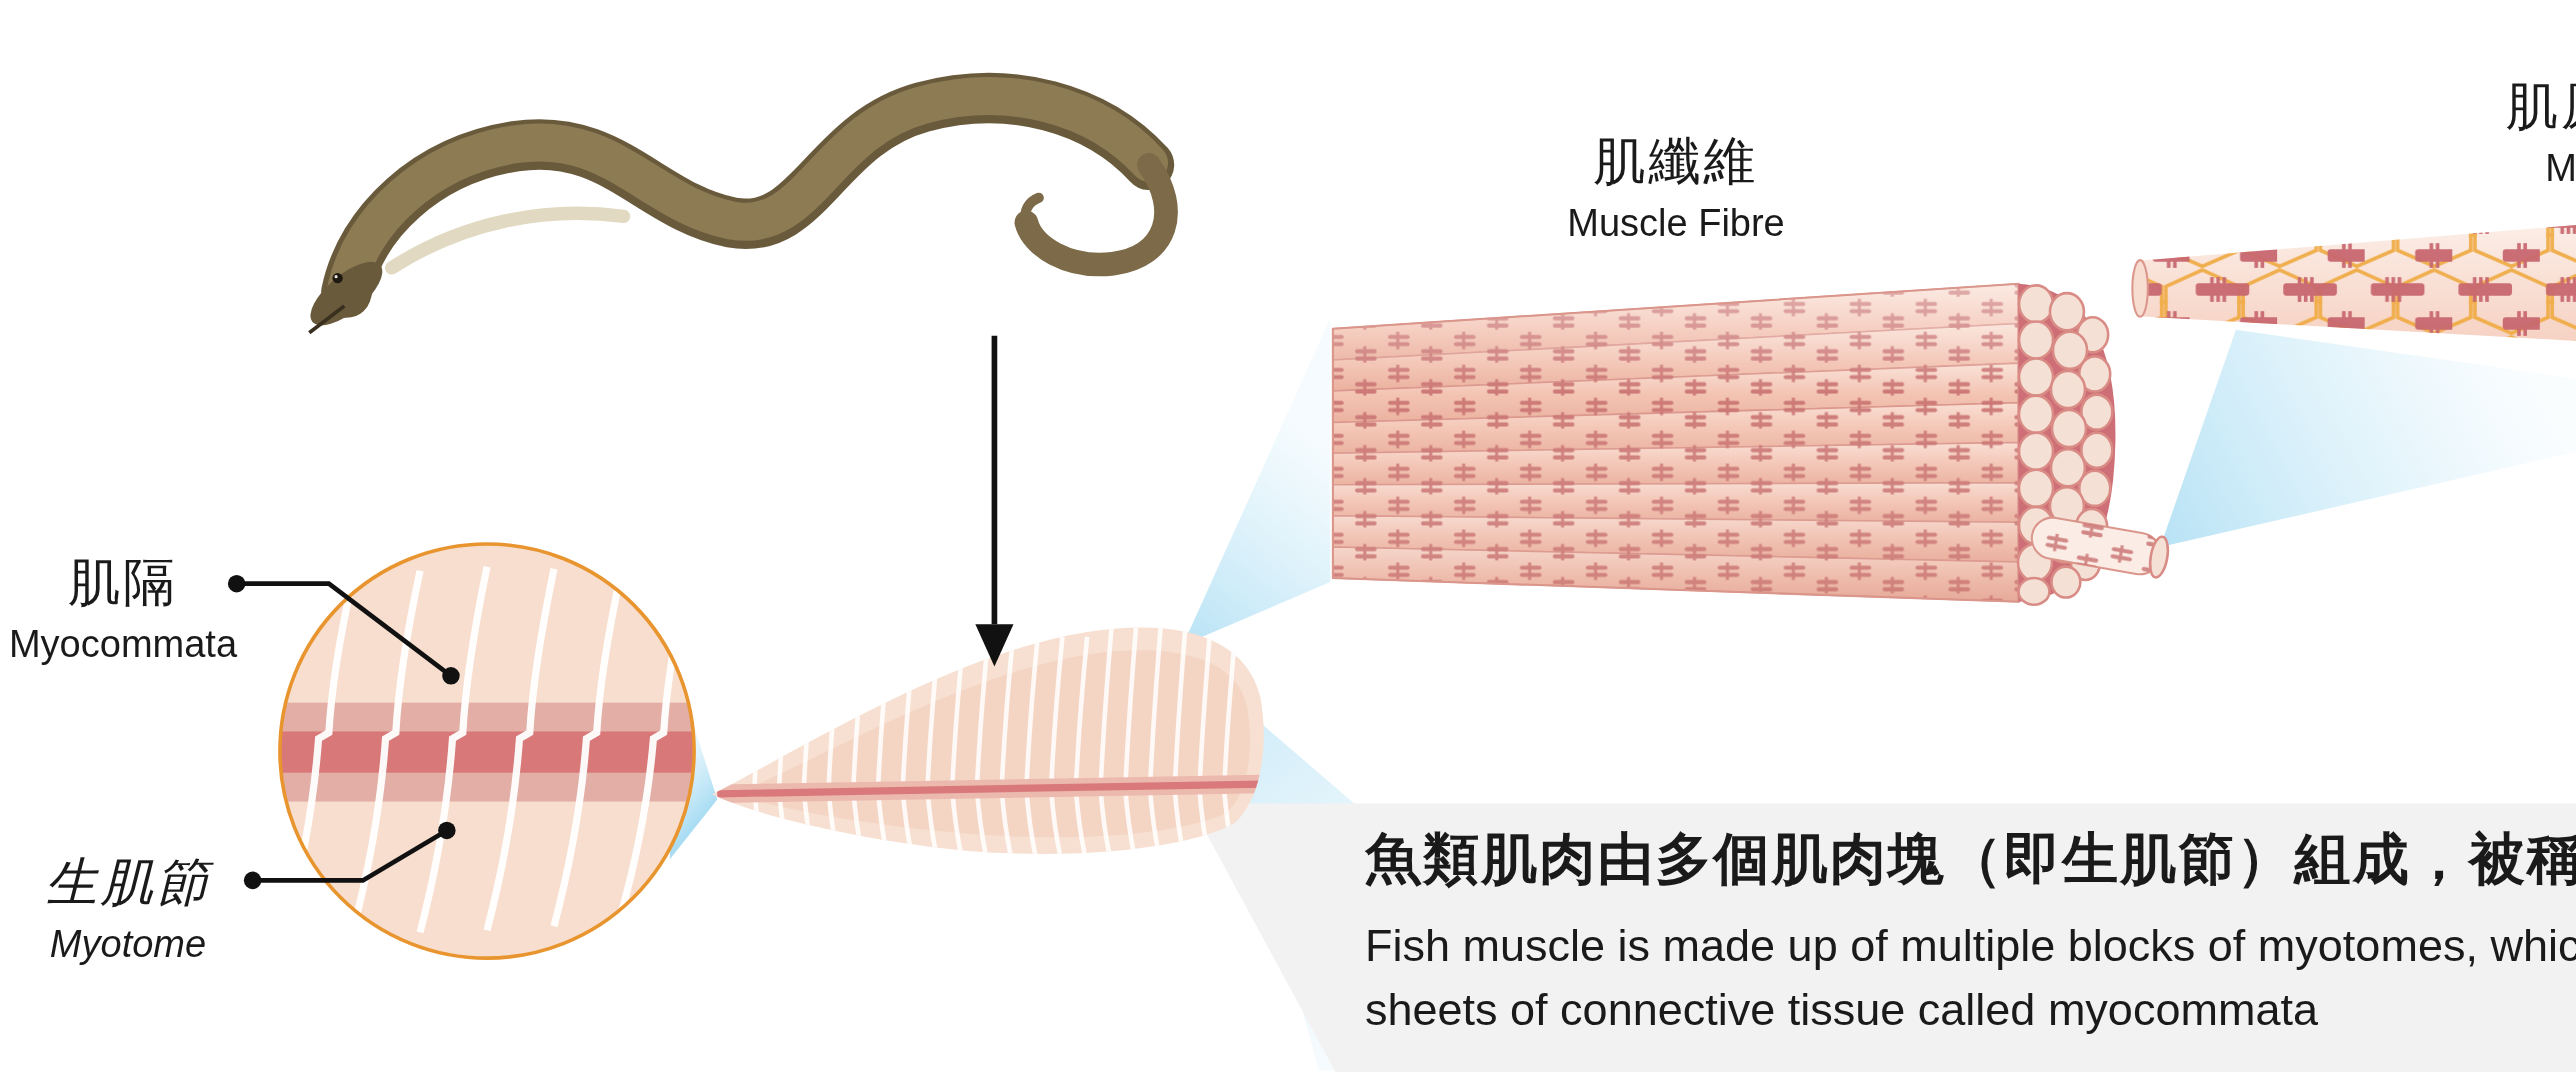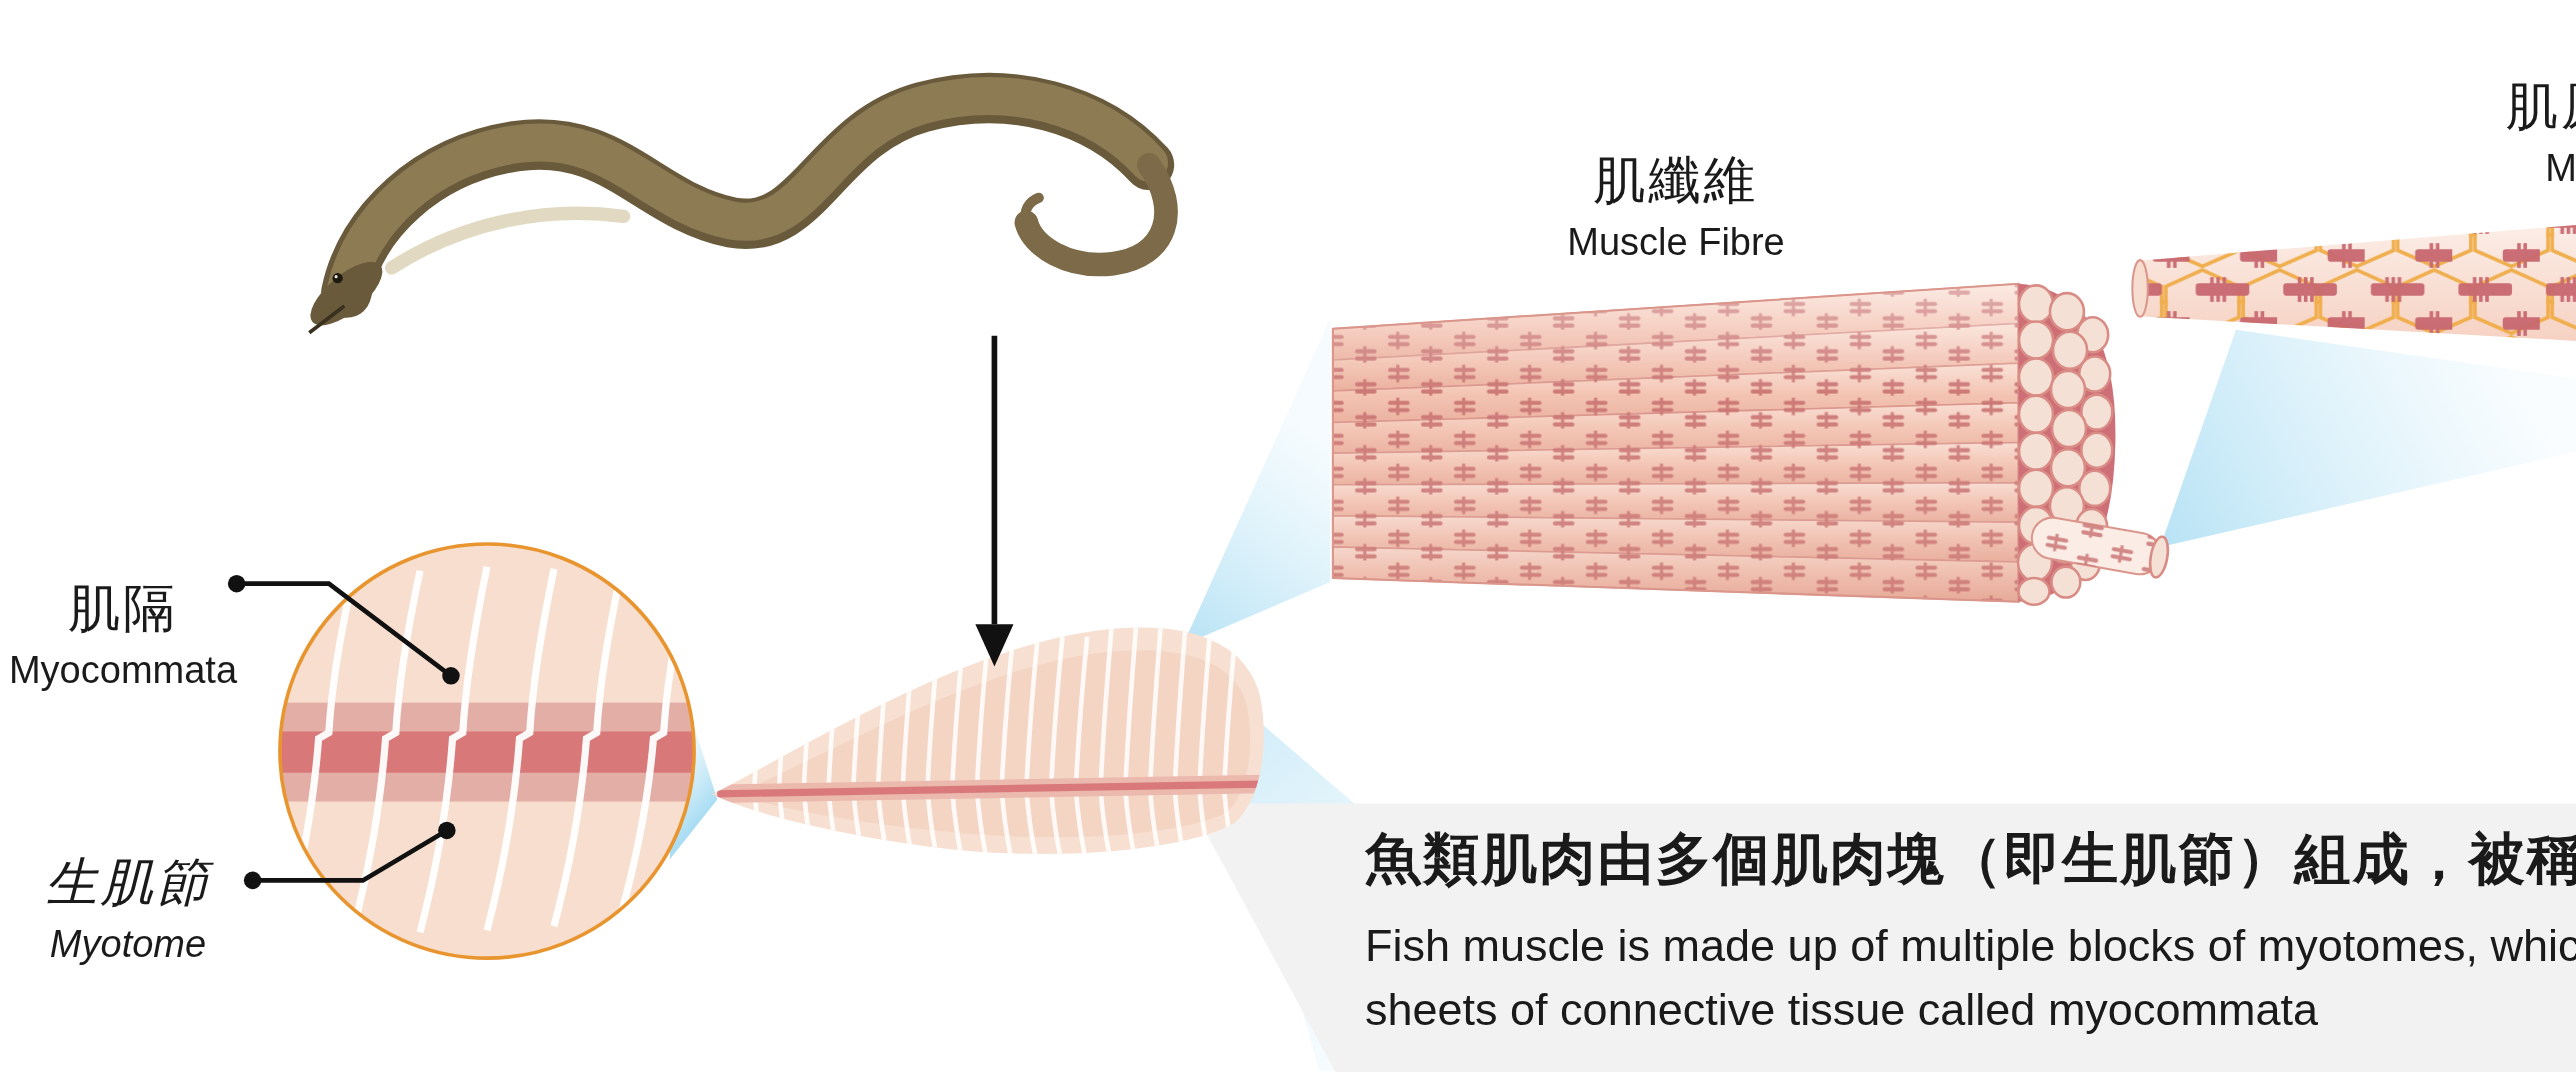--- a/index.html
+++ b/index.html
@@ -374,31 +374,31 @@
     <g>
       <polyline points="6240,640 6560,836 6310,630" fill="none"></polyline>
       <circle cx="6240" cy="640" r="16" stroke="none"></circle>
       <circle cx="6310" cy="630" r="16" stroke="none"></circle>
       <circle cx="6560" cy="836" r="20" stroke="none"></circle>
     </g>
   </g>
 </svg>
 
 
-<div class="lbl" style="left:123px;top:556px;transform:translateX(-50%);margin-top:26px;">
+<div class="lbl" style="left:123px;top:556px;transform:translateX(-50%);">
   <div class="zh">肌隔</div>
   <div class="en">Myocommata</div>
 </div>
 
 <div class="lbl" style="left:128px;top:856px;transform:translateX(-50%);font-style:italic;">
   <div class="zh">生肌節</div>
   <div class="en">Myotome</div>
 </div>
 
-<div class="lbl" style="left:1676px;top:154px;transform:translateX(-50%);">
+<div class="lbl" style="left:1676px;top:135px;transform:translateX(-50%);">
   <div class="zh">肌纖維</div>
   <div class="en">Muscle Fibre</div>
 </div>
 
 <div class="lbl" style="left:2616px;top:80px;transform:translateX(-50%);">
   <div class="zh">肌原纖維</div>
   <div class="en">Myofibril</div>
 </div>
 
 <div class="caption">

